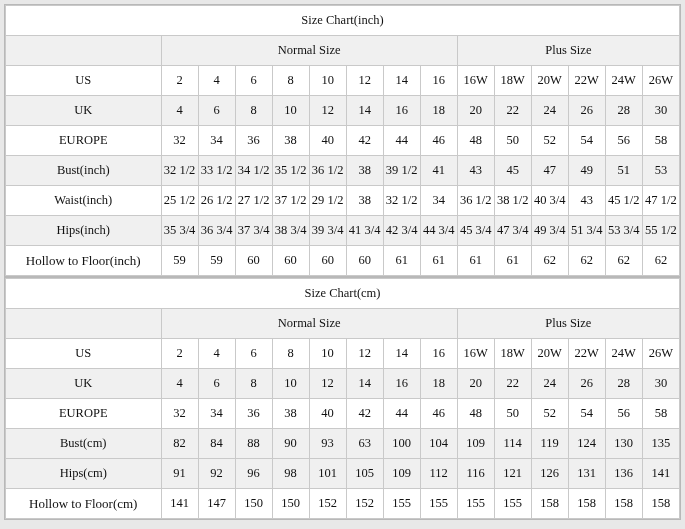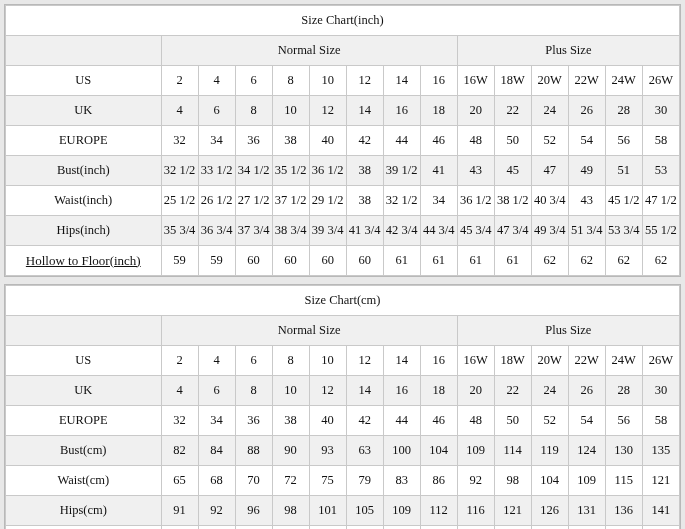--- a/index.html
+++ b/index.html
@@ -14,21 +14,20 @@
     color: #111111;
     overflow: hidden;
   }
   .page {
     width: 685px;
     height: 529px;
     box-sizing: border-box;
     padding: 4px 4px 0 4px;
     display: flex;
     flex-direction: column;
-    gap: 7px;
     background: #e8e8e8;
   }
   .chart-block {
     background: #ffffff;
     border: 1px solid #b8b8b8;
     box-sizing: border-box;
   }
   table.size-table {
     border-collapse: collapse;
     width: 100%;
@@ -63,21 +62,20 @@
     border-left: none;
   }
   td.row-label {
     font-size: 13.5px;
     text-align: center;
     background: #ffffff;
     border-left: none;
   }
   td.row-label.wide-label {
     font-size: 13px;
-    text-decoration: underline;
   }
   td.val {
     font-size: 12.5px;
   }
   tr.shade td {
     background: #f0f0f0;
   }
   .first-col { width: 142px; }
   .val-col { width: 33.8px; }
   .wrap { position: relative; }
@@ -339,37 +337,20 @@
           <td class="val">100</td>
           <td class="val">104</td>
           <td class="val">109</td>
           <td class="val">114</td>
           <td class="val">119</td>
           <td class="val">124</td>
           <td class="val">130</td>
           <td class="val">135</td>
         </tr>
 
-        <tr>
-          <td class="row-label">Waist(cm)</td>
-          <td class="val">65</td>
-          <td class="val">68</td>
-          <td class="val">70</td>
-          <td class="val">72</td>
-          <td class="val">75</td>
-          <td class="val">79</td>
-          <td class="val">83</td>
-          <td class="val">86</td>
-          <td class="val">92</td>
-          <td class="val">98</td>
-          <td class="val">104</td>
-          <td class="val">109</td>
-          <td class="val">115</td>
-          <td class="val">121</td>
-        </tr>
 
         <tr class="shade">
           <td class="row-label">Hips(cm)</td>
           <td class="val">91</td>
           <td class="val">92</td>
           <td class="val">96</td>
           <td class="val">98</td>
           <td class="val">101</td>
           <td class="val">105</td>
           <td class="val">109</td>

